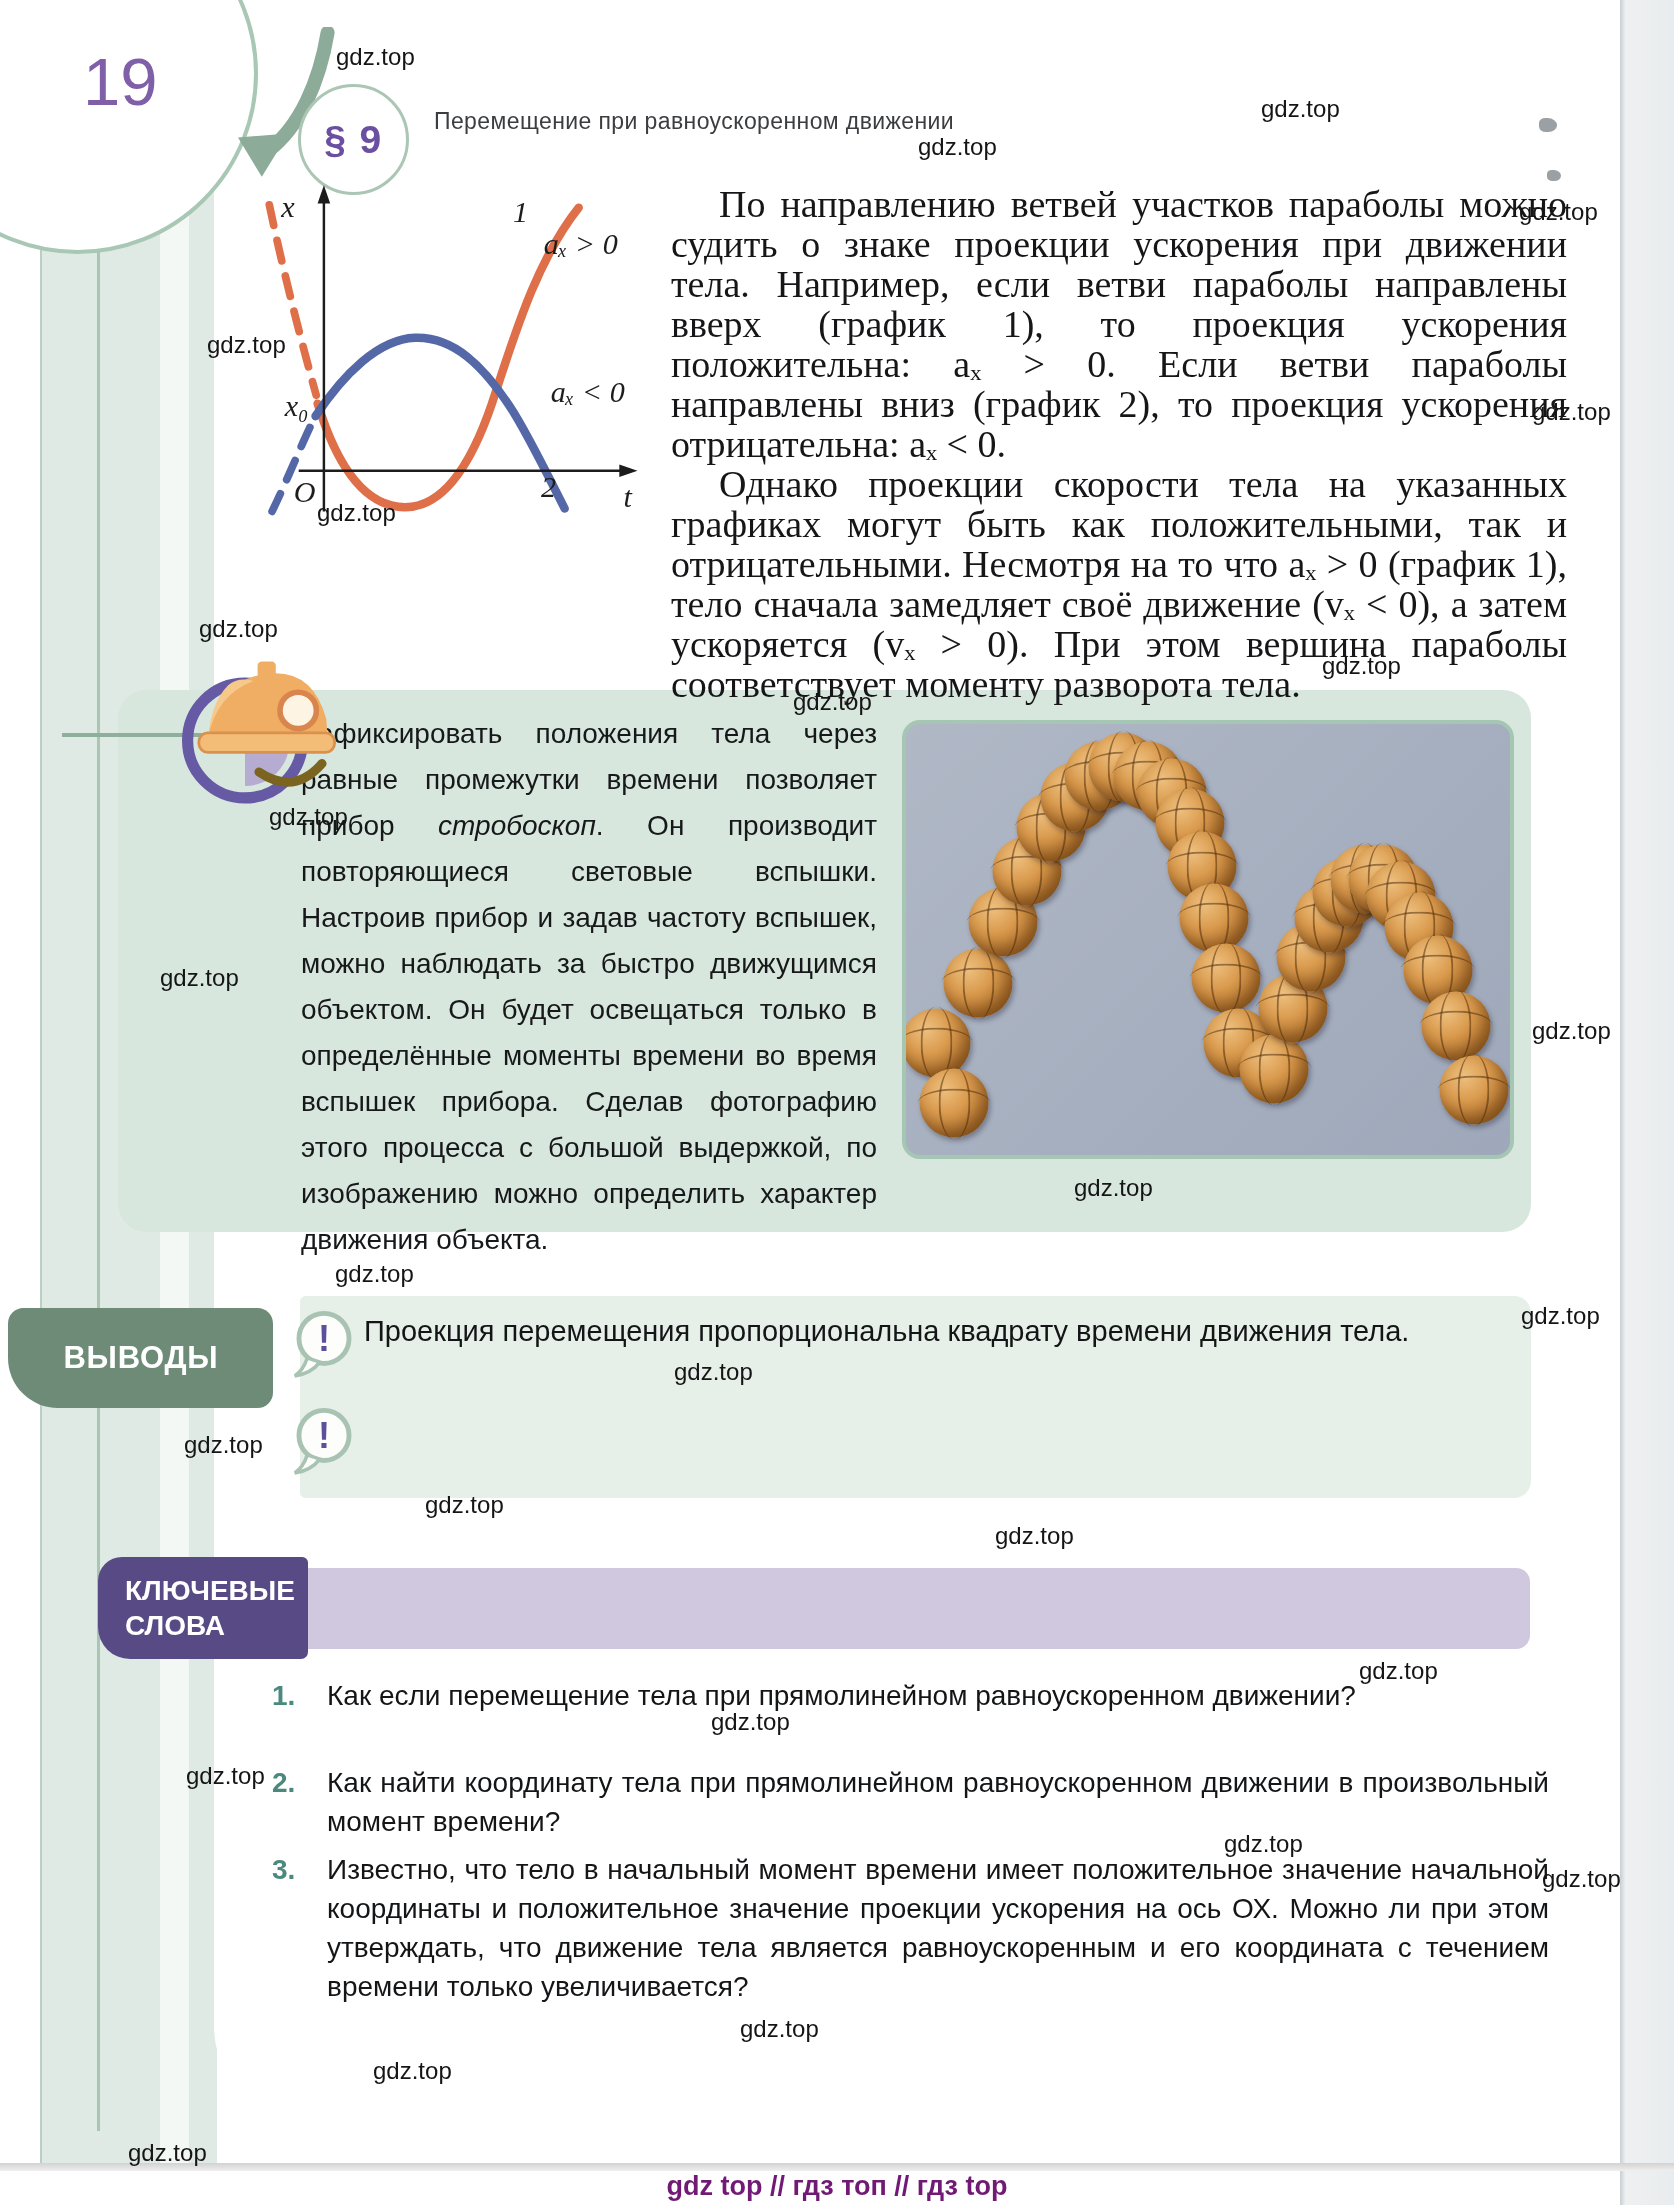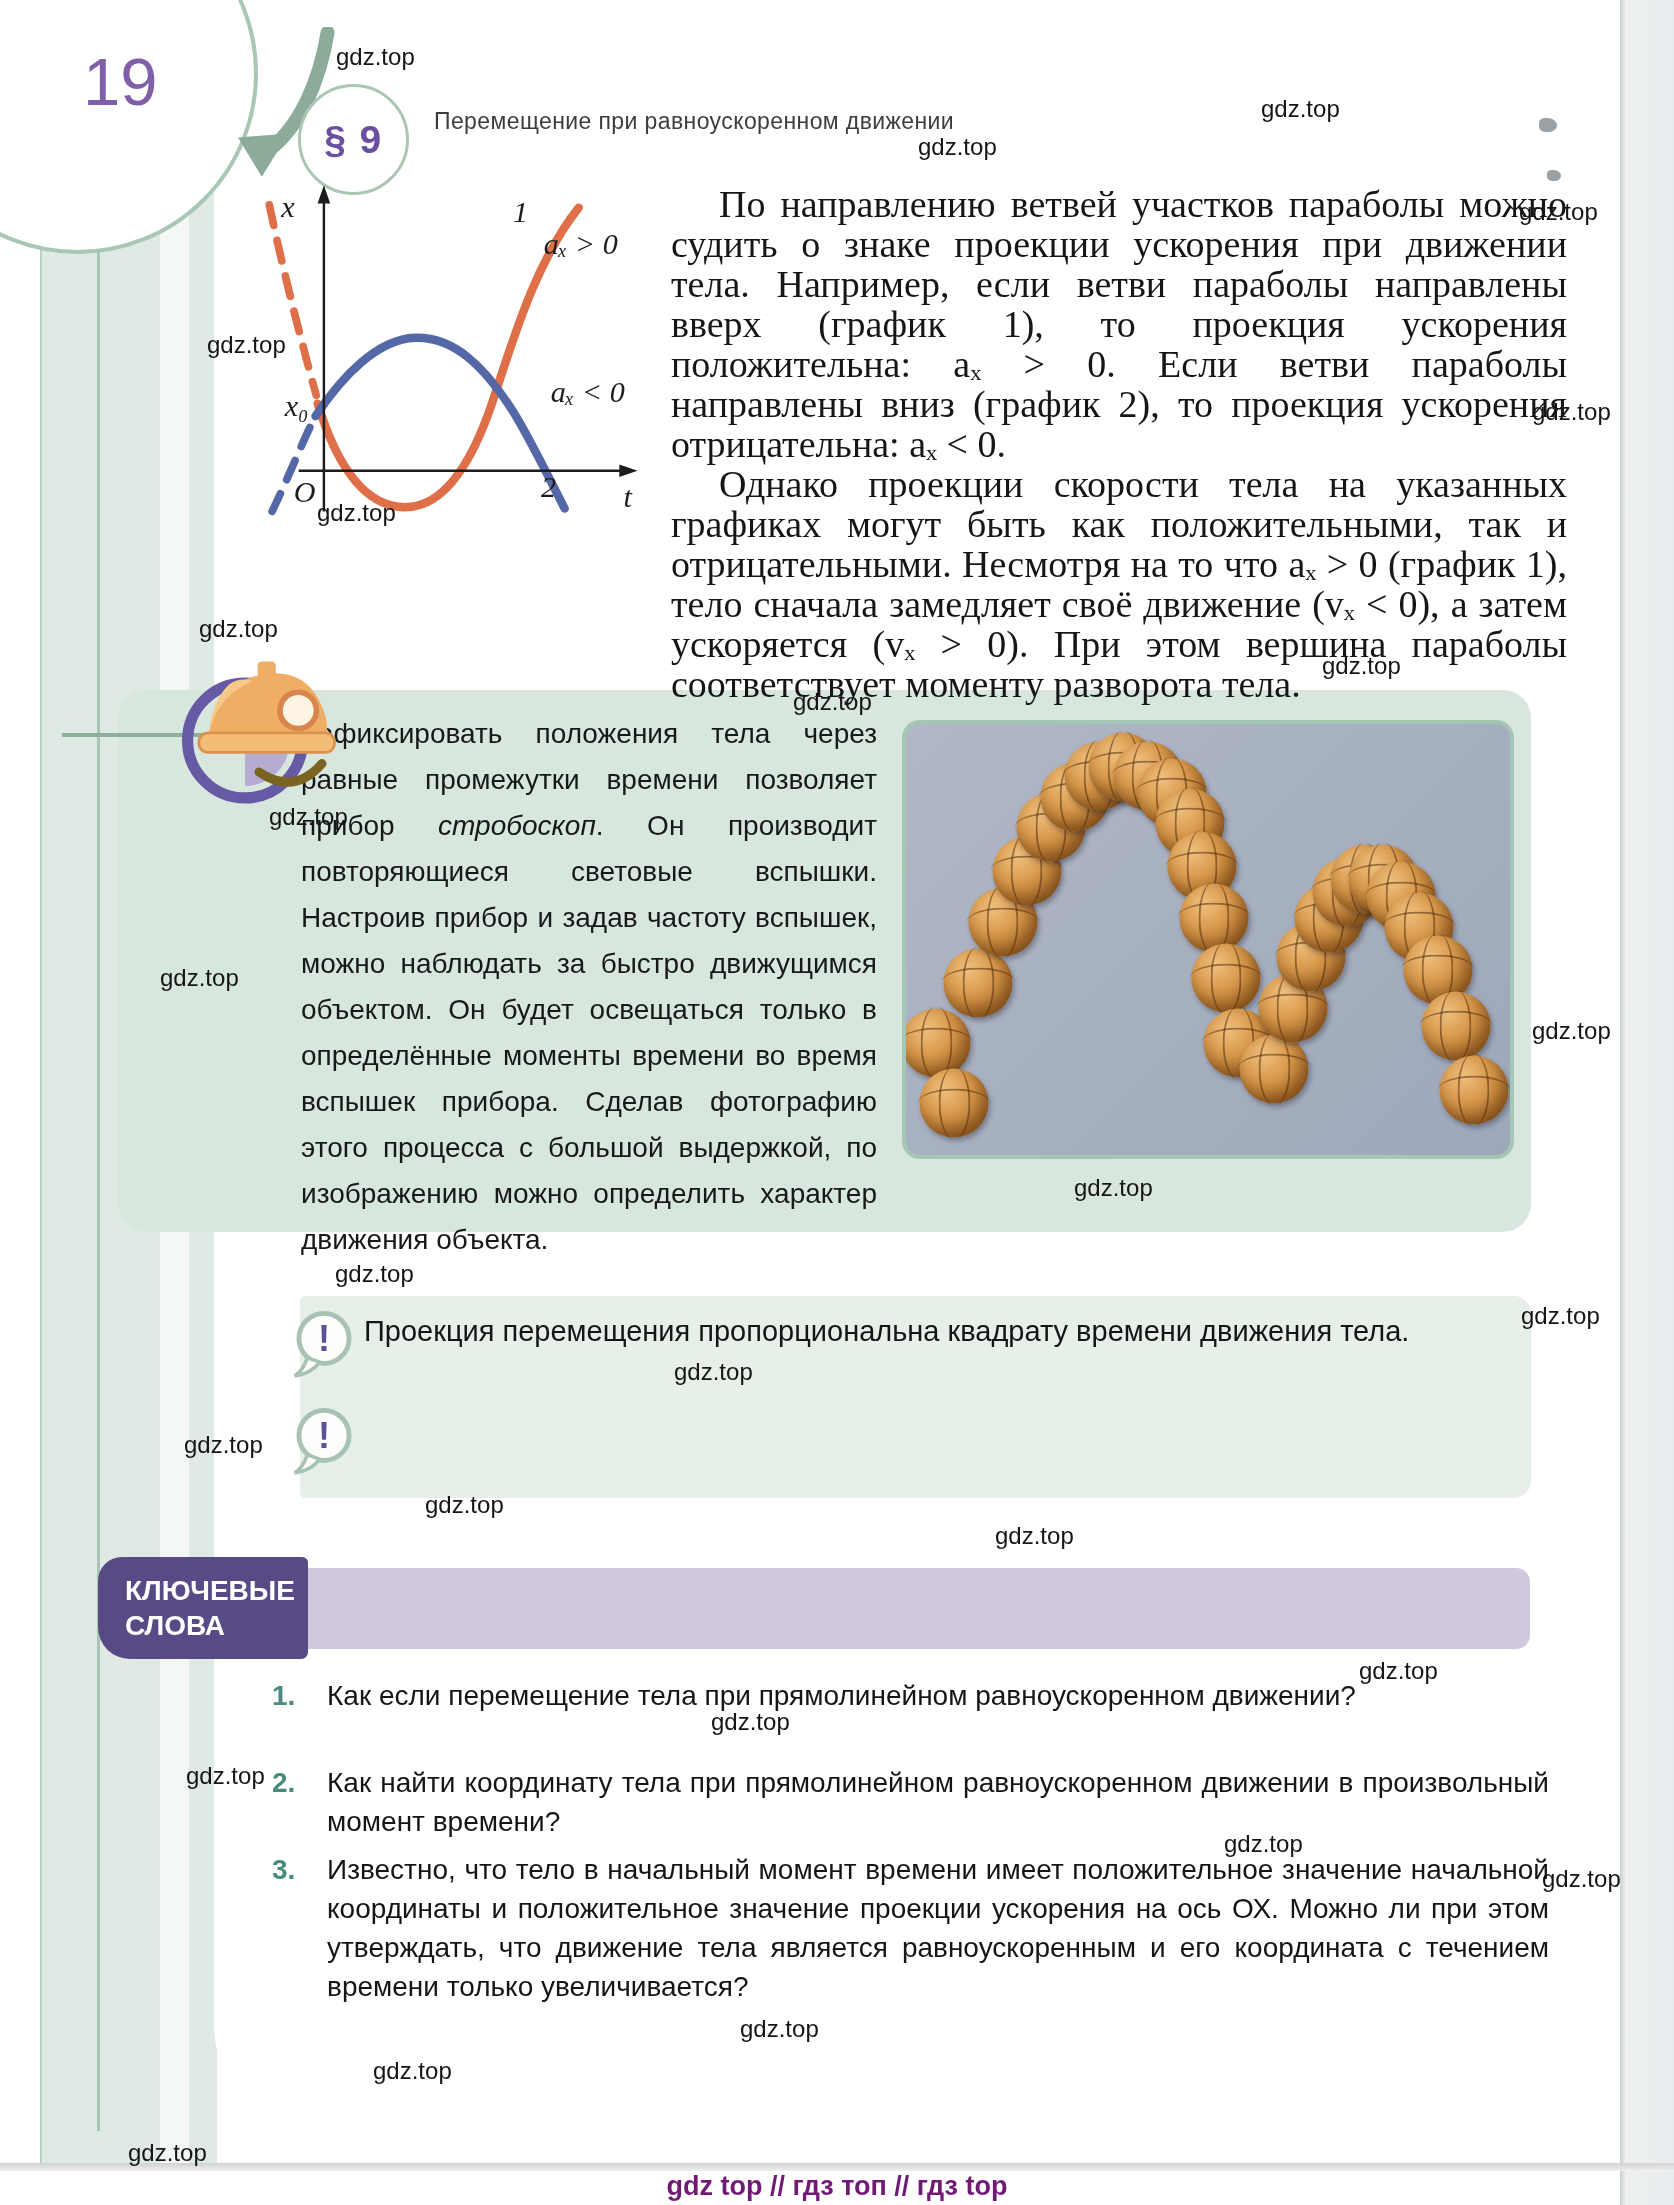--- a/index.html
+++ b/index.html
@@ -179,20 +179,21 @@
       <div class="ball" style="left: 76%; top: 36%;"></div>
       <div class="ball" style="left: 79%; top: 36%;"></div>
       <div class="ball" style="left: 82%; top: 40%;"></div>
       <div class="ball" style="left: 85%; top: 47%;"></div>
       <div class="ball" style="left: 88%; top: 57%;"></div>
       <div class="ball" style="left: 91%; top: 70%;"></div>
       <div class="ball" style="left: 94%; top: 85%;"></div>
     </div>
 
   <div class="conclusions-band"></div>
+  <div class="conclusions-label">ВЫВОДЫ</div>
   <svg class="bubble-icon" style="top:1309px;" width="64" height="70" viewBox="0 0 92 100">
     <circle cx="46" cy="42" r="36" fill="#fdfdfb" stroke="#a8c3b2" stroke-width="7"></circle>
     <path d="M22,70 Q16,88 4,96 Q28,92 40,76 Z" fill="#fdfdfb" stroke="#a8c3b2" stroke-width="5"></path>
     <text x="46" y="60" text-anchor="middle" font-size="52" font-weight="bold" fill="#5d4f9c">!</text>
   </svg>
   <div class="conc-item-text" style="top:1312px;">Проекция перемещения пропорциональна квадрату времени движения тела.</div>
   <svg class="bubble-icon" style="top:1406px;" width="64" height="70" viewBox="0 0 92 100">
     <circle cx="46" cy="42" r="36" fill="#fdfdfb" stroke="#a8c3b2" stroke-width="7"></circle>
     <path d="M22,70 Q16,88 4,96 Q28,92 40,76 Z" fill="#fdfdfb" stroke="#a8c3b2" stroke-width="5"></path>
     <text x="46" y="60" text-anchor="middle" font-size="52" font-weight="bold" fill="#5d4f9c">!</text>

